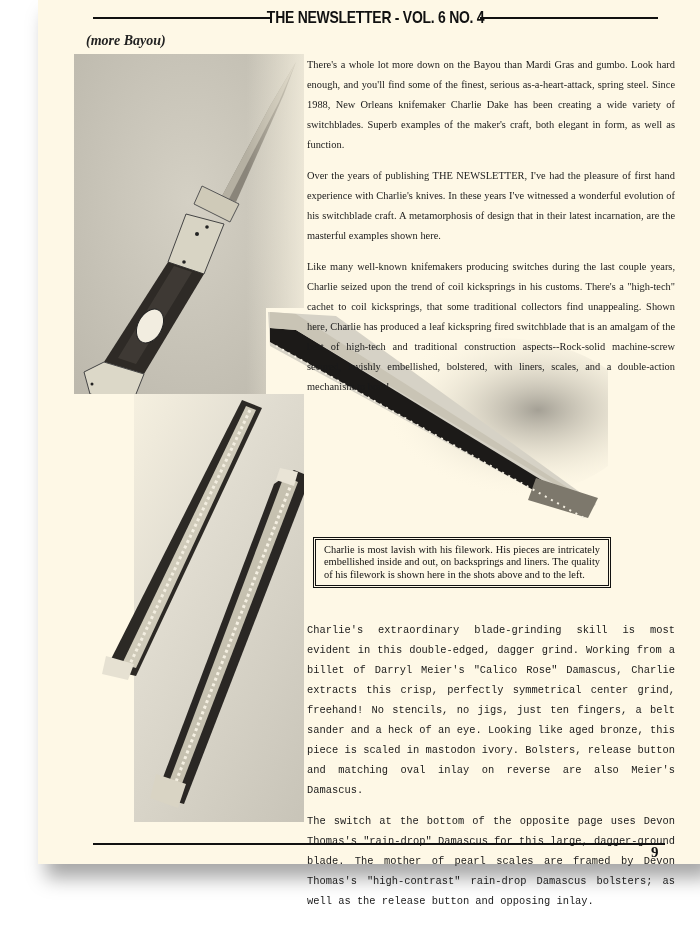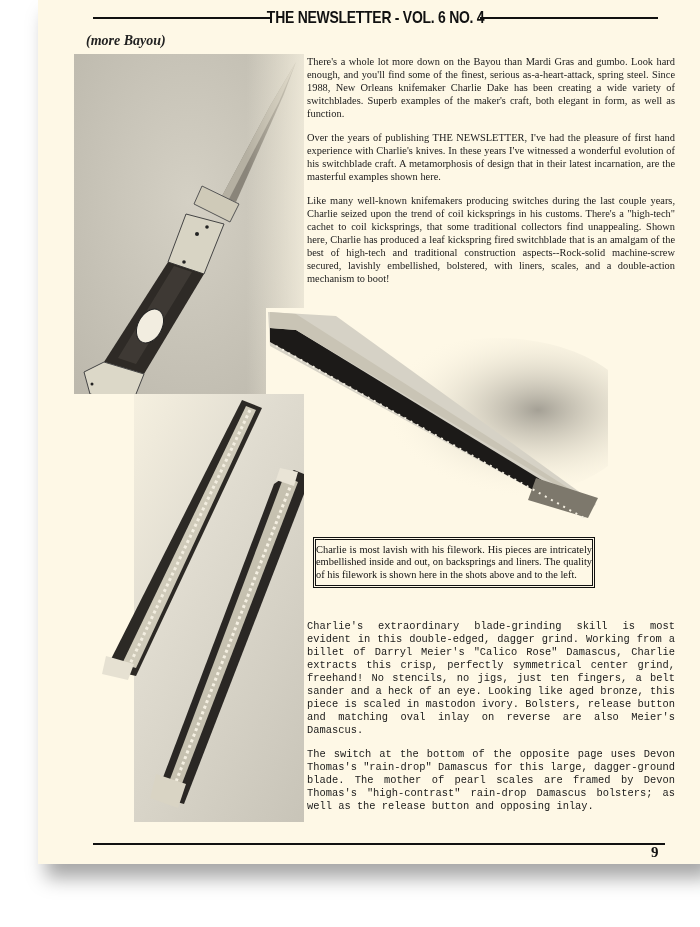--- a/index.html
+++ b/index.html
@@ -2,23 +2,23 @@
 <html><head>
 <meta charset="utf-8">
 <style>
   html,body{margin:0;padding:0;}
   body{width:700px;height:927px;background:#ffffff;position:relative;overflow:hidden;font-family:"Liberation Serif",serif;}
   .page{position:absolute;left:0;top:0;width:666px;height:864px;background:#fef8e6;box-shadow:8px 14px 18px rgba(0,0,0,0.35);margin-left:38px;}
   .header{position:absolute;left:55px;top:7px;width:565px;height:22px;display:flex;align-items:center;}
   .rule{flex:1;height:2px;background:#111;}
   .header-title{font-family:"Liberation Sans",sans-serif;font-weight:bold;font-size:17px;color:#111;letter-spacing:-0.3px;transform:scaleX(0.82);white-space:nowrap;margin:0 -28px;}
   .subhead{position:absolute;left:48px;top:33px;font-style:italic;font-weight:bold;font-size:14px;color:#222;}
-  .col{position:absolute;left:269px;width:368px;font-size:10.4px;line-height:13px;color:#1a1a1a;text-align:justify;}
+  .col{position:absolute;left:269px;width:368px;font-size:10.4px;line-height:20px;color:#1a1a1a;text-align:justify;}
   .col p{margin:0 0 11px 0;}
-  .caption-box{position:absolute;left:275px;top:537px;width:276px;padding:4px 0;border:3px double #111;outline:1px solid #111;outline-offset:-1px;font-size:10.4px;line-height:12.4px;color:#111;text-align:justify;background:#fef8e6;}
+  .caption-box{position:absolute;left:275px;top:537px;width:276px;padding:4px 8px;border:3px double #111;outline:1px solid #111;outline-offset:-1px;font-size:10.4px;line-height:12.4px;color:#111;text-align:justify;background:#fef8e6;}
   .photo{position:absolute;overflow:hidden;}
   .footer-rule{position:absolute;left:55px;top:843px;width:572px;height:2px;background:#111;}
   .page-num{position:absolute;left:613px;top:844px;font-weight:bold;font-size:15px;color:#111;}
 </style>
 </head>
 <body>
 
 <div class="page">
 
   <div class="header">

